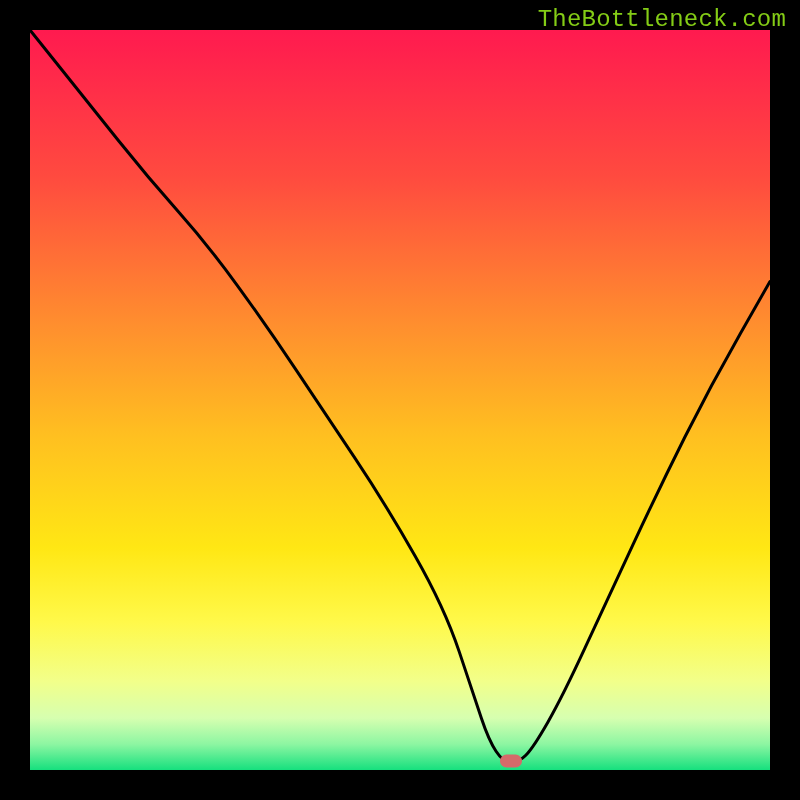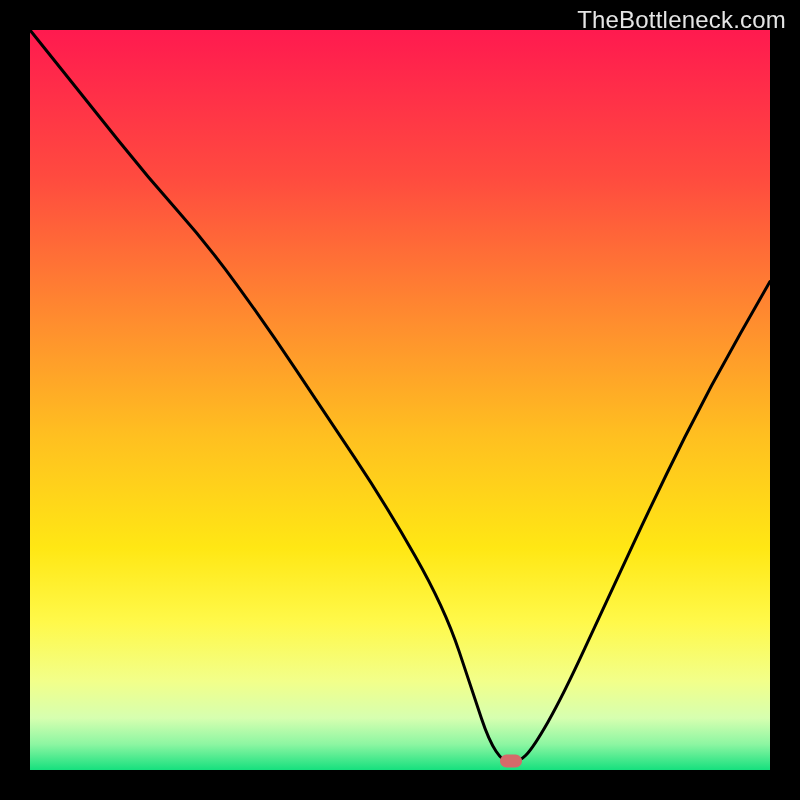--- a/index.html
+++ b/index.html
@@ -44,24 +44,24 @@
     width: 22px;
     height: 13px;
     border-radius: 7px;
     background: #d46a6a;
     transform: translate(-50%, -50%);
   }
   .watermark {
     position: absolute;
     top: 6px;
     right: 14px;
-    font-family: Liberation Sans, sans-serif;
+    font-family: Liberation Mono, monospace;
     font-size: 24px;
     font-weight: 500;
-    color: #e5e5e5;
+    color: #84cc16;
     letter-spacing: 0.2px;
   }
 </style>
 </head>
 <body>
 
 <div class="frame">
 
   <div class="watermark">TheBottleneck.com</div>
 

